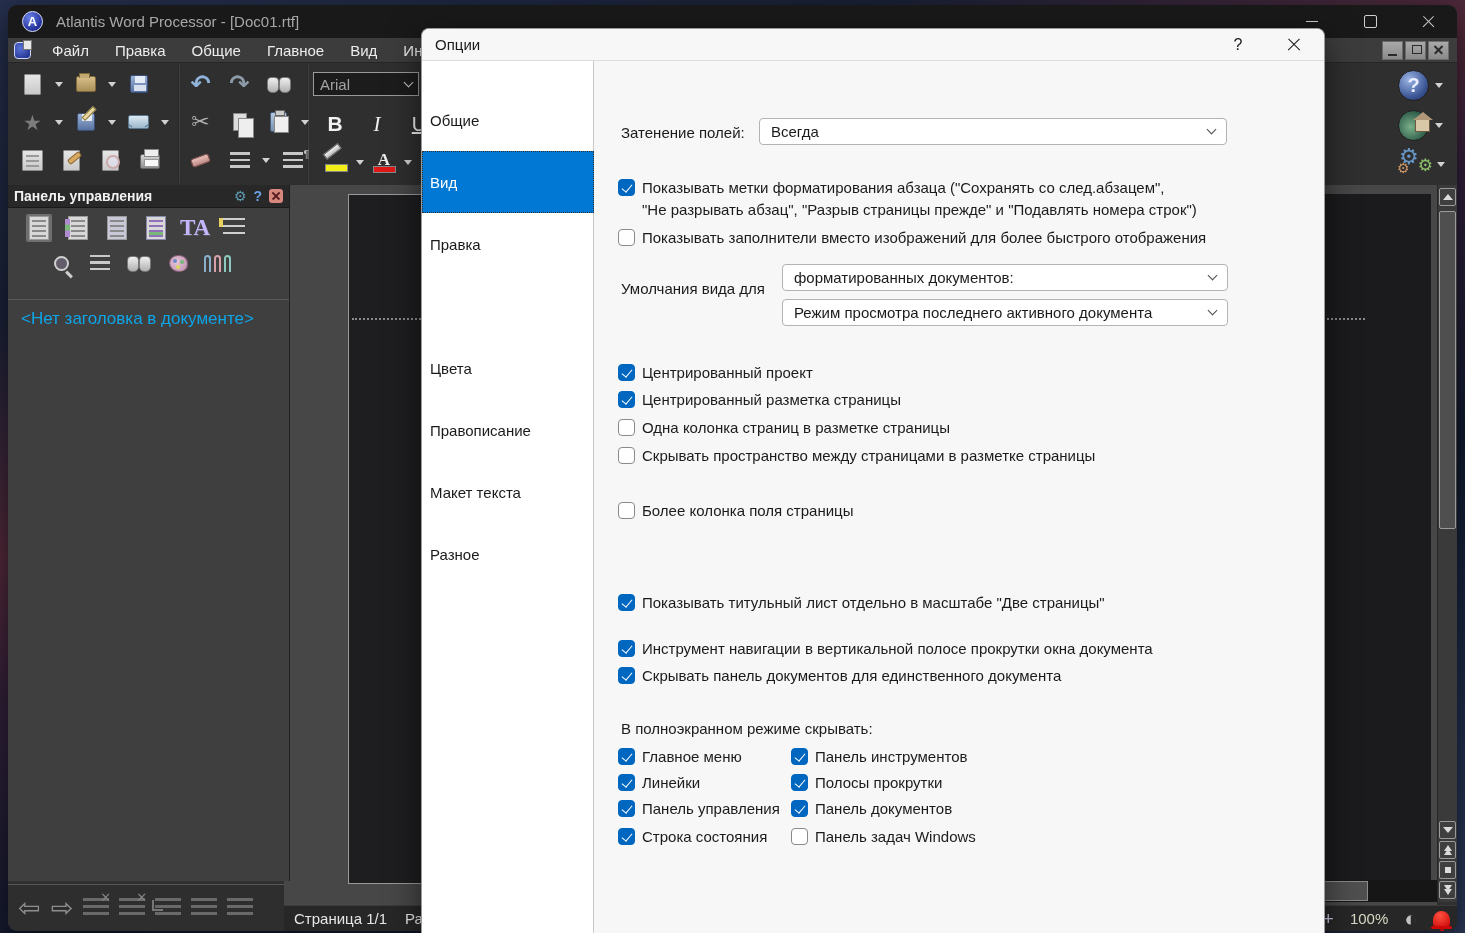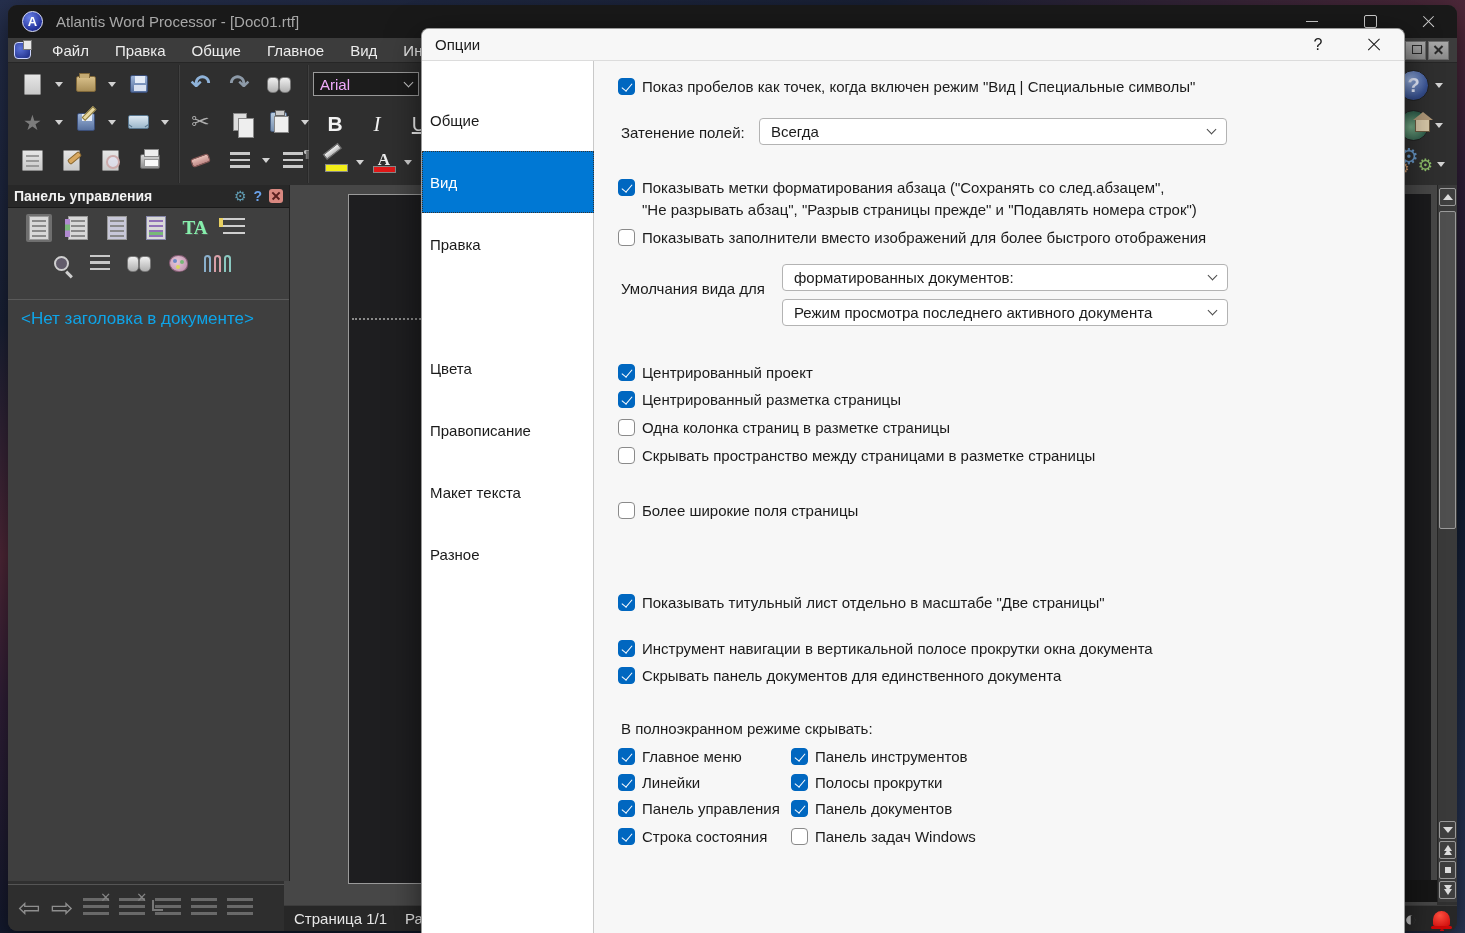--- a/index.html
+++ b/index.html
@@ -76,21 +76,21 @@
   .i-copy { width:14px; height:18px; background:#ddd; border:1px solid #888; position:relative; }
   .i-copy::after { content:""; position:absolute; left:4px; top:4px; width:14px; height:18px; background:#eee; border:1px solid #888; }
   .i-paste { width:17px; height:20px; background:linear-gradient(#b8cce0,#7890b0); border:1px solid #4a5f80; border-radius:2px; position:relative; }
   .i-paste::before { content:""; position:absolute; left:4px; top:-3px; width:8px; height:4px; background:#ccc; border:1px solid #666; }
   .i-paste::after { content:""; position:absolute; left:3px; top:3px; width:13px; height:15px; background:#efefef; border:1px solid #888; }
   .i-eraser { width:19px; height:9px; background:linear-gradient(#e8c0b8,#c08a88); border:1px solid #8a5a58; border-radius:3px; transform:rotate(-20deg); }
   .i-hlines { width:20px; height:16px; background:repeating-linear-gradient(#c8c8c8 0 2.5px,transparent 2.5px 6.5px); }
   .i-para-r { position:relative; }
   .i-para-r::after { content:"¶"; position:absolute; right:-7px; top:-4px; font-size:11px; color:#bbb; }
   .fontbox { width:106px; height:24px; background:#1c1c1c; border:1px solid #9a9a9a; display:flex; align-items:center; padding:0 6px; }
-  .fontbox .fname { color:#f0abfc; font-size:15px; flex:1; }
+  .fontbox .fname { color:#a3a3a3; font-size:15px; flex:1; }
   .fontbox .fchev { width:7px; height:7px; border-right:1.4px solid #ccc; border-bottom:1.4px solid #ccc; transform:rotate(45deg); margin-top:-3px; }
   .fmt-b { color:#f2f2f2; font-size:21px; font-weight:bold; }
   .fmt-i { color:#f2f2f2; font-size:21px; font-style:italic; font-family:"Liberation Serif",serif; }
   .fmt-u { color:#f2f2f2; font-size:20px; text-decoration:underline; }
   .i-highl { width:22px; height:22px; position:relative; }
   .i-highl::before { content:""; position:absolute; left:2px; top:2px; width:17px; height:5px; background:linear-gradient(#f4f4f4,#b8b8b8); border:1px solid #777; transform:rotate(-38deg); transform-origin:left bottom; }
   .i-highl::after { content:""; position:absolute; left:0; bottom:1px; width:21px; height:6px; background:#f2ee18; border:1px solid #888; }
   .i-fcol { width:22px; height:22px; position:relative; text-align:center; }
   .i-fcol .fa { color:#ececec; font-size:17px; font-weight:bold; font-family:"Liberation Serif",serif; line-height:15px; }
   .i-fcol::after { content:""; position:absolute; left:0; bottom:0; width:21px; height:5px; background:#e01818; border:1px solid #888; }
@@ -110,21 +110,21 @@
   .cpi.sel { background:#6f6f6f; border-radius:2px; }
   .cpdoc { width:20px; height:24px; border:1px solid #9a9a9a; background:#d8d8d8; position:relative; }
   .cpdoc::after { content:""; position:absolute; left:2px; right:2px; top:3px; height:17px;
     background:repeating-linear-gradient(#8a8a8a 0 2px,transparent 2px 5px); }
   .cpdoc.c1::before { content:""; position:absolute; left:-4px; top:2px; width:5px; height:18px;
     background:linear-gradient(#b08ad0 0 5px,#7ab87a 6px 11px,#b08ad0 12px 18px); }
   .cpdoc.c2 { background:#c8c8d8; }
   .cpdoc.c3::after { background:repeating-linear-gradient(#9070b8 0 2px,transparent 2px 5px); }
   .cpdoc.c3 { border-color:#88a; }
   .cpdoc.c4::before { content:""; position:absolute; left:2px; bottom:2px; right:2px; height:5px; background:#78b878; }
-  .cp-ta { font-family:"Liberation Serif",serif; font-weight:bold; font-size:19px; color:#86efac; text-shadow:1px 1px 0 #555;text-align:center; }
+  .cp-ta { font-family:"Liberation Serif",serif; font-weight:bold; font-size:23px; color:#c4b5fd; text-shadow:1px 1px 0 #555;text-align:center; }
   .cp-numlist { width:22px; height:20px; background:repeating-linear-gradient(#cfcfcf 0 2.5px,transparent 2.5px 7px); position:relative; }
   .cp-numlist::before { content:""; position:absolute; left:-4px; top:0; width:4px; height:9px; background:#e8d060; }
   .cp-mag { width:15px; height:15px; border:2.5px solid #cfcfcf; border-radius:50%; position:relative; background:rgba(180,160,210,.3); }
   .cp-mag::after { content:""; position:absolute; right:-6px; bottom:-7px; width:8px; height:3px; background:#cfcfcf; transform:rotate(45deg); }
   .cp-pal { width:19px; height:17px; background:radial-gradient(circle at 40% 40%,#e8c8d8,#b88aa8); border-radius:50% 50% 45% 55%; border:1px solid #8a6078; position:relative; }
   .cp-pal::after { content:""; position:absolute; left:3px; top:3px; width:4px; height:4px; border-radius:50%; background:#6a8ac8; box-shadow:7px 1px 0 #78b878, 3px 6px 0 #d8d860; }
   .cp-clips { display:flex; gap:3px; }
   .cp-clips span { width:7px; height:17px; border:2px solid #8ab0cc; border-top-left-radius:4px; border-top-right-radius:4px; border-bottom:none; }
   .cp-clips span:nth-child(2){ border-color:#d8a0a8; }
   .cp-clips span:nth-child(3){ border-color:#8ac8c0; }
@@ -171,21 +171,21 @@
   .st-sec { margin-left:18px; white-space:nowrap; }
   .st-right { margin-left:auto; display:flex; align-items:center; gap:16px; margin-right:4px; }
   .st-plus { color:#c4c4dc; font-size:19px; }
   .st-zoom { color:#d8d8c4; }
   .st-contrast { color:#c2c2c2; font-size:21px; line-height:1; }
   .bell { width:17px; height:15px; background:radial-gradient(circle at 40% 30%,#ff5040,#cc0808); border-radius:9px 9px 2px 2px; position:relative; margin-right:3px; }
   .bell::after { content:""; position:absolute; left:-2px; bottom:-3px; width:21px; height:3.5px; background:#cc0808; border-radius:2px; }
   .bell::before { content:""; position:absolute; left:7px; bottom:-6px; width:4px; height:3px; background:#cc0808; border-radius:50%; }
 
   
-  .dialog { position:absolute; left:421px; top:28px; width:984px; height:905px; background:#f7f7f7;
+  .dialog { position:absolute; left:421px; top:28px; width:904px; height:905px; background:#f7f7f7;
     border-radius:8px 8px 0 0; box-shadow:0 10px 34px rgba(0,0,0,.55); border:1px solid #9a9a9a; border-bottom:none; overflow:hidden; }
   .dlg-title { position:absolute; left:0; top:0; width:100%; height:32px; background:#f7f7f7; border-bottom:1px solid #dcdcdc;
     display:flex; align-items:center; }
   .dlg-title .dt { font-size:15px; color:#1a1a1a; margin-left:13px; }
   .dlg-help { position:absolute; right:66px; top:0; width:40px; height:32px; display:flex; align-items:center; justify-content:center; font-size:16px; color:#1a1a1a; }
   .dlg-close { position:absolute; right:8px; top:0; width:44px; height:32px; }
   .dlg-close::before,.dlg-close::after { content:""; position:absolute; left:14px; top:15px; width:16px; height:1.4px; background:#1a1a1a; }
   .dlg-close::before { transform:rotate(45deg);} .dlg-close::after { transform:rotate(-45deg);}
   .dlg-side { position:absolute; left:0; top:32px; width:172px; bottom:0; background:#ffffff; border-right:1px solid #c9c9c9; }
   .side-item { position:absolute; left:0; width:172px; height:62px; display:flex; align-items:center; padding-left:8px; font-size:15px; color:#1a1a1a; }
@@ -483,24 +483,20 @@
       <div class="side-item sel" style="top:90px">Вид</div>
       <div class="side-item" style="top:152px">Правка</div>
       <div class="side-item" style="top:276px">Цвета</div>
       <div class="side-item" style="top:338px">Правописание</div>
       <div class="side-item" style="top:400px">Макет текста</div>
       <div class="side-item" style="top:462px">Разное</div>
     </div>
 
     <div class="dlg-main">
 
-      <div class="chkrow" style="top:16px">
-        <span class="cb checked"></span>
-        <span class="clabel">Показ пробелов как точек, когда включен режим "Вид | Специальные символы"</span>
-      </div>
 
       <span class="dlabel" style="left:27px; top:62px">Затенение полей:</span>
       <div class="select" style="left:165px; top:57px; width:468px">
         <span class="sval">Всегда</span>
           <span class="chev"></span>
       </div>
 
       <div class="chkrow" style="top:117px">
         <span class="cb checked"></span>
         <span class="clabel">
@@ -535,21 +531,21 @@
       <div class="chkrow" style="top:357px">
         <span class="cb"></span>
         <span class="clabel">Одна колонка страниц в разметке страницы</span>
       </div>
       <div class="chkrow" style="top:385px">
         <span class="cb"></span>
         <span class="clabel">Скрывать пространство между страницами в разметке страницы</span>
       </div>
       <div class="chkrow" style="top:440px">
         <span class="cb"></span>
-        <span class="clabel">Более широкие поля страницы</span>
+        <span class="clabel">Более колонка поля страницы</span>
       </div>
 
 
       <div class="chkrow" style="top:532px">
         <span class="cb checked"></span>
         <span class="clabel">Показывать титульный лист отдельно в масштабе "Две страницы"</span>
       </div>
 
       <div class="chkrow" style="top:578px">
         <span class="cb checked"></span>

